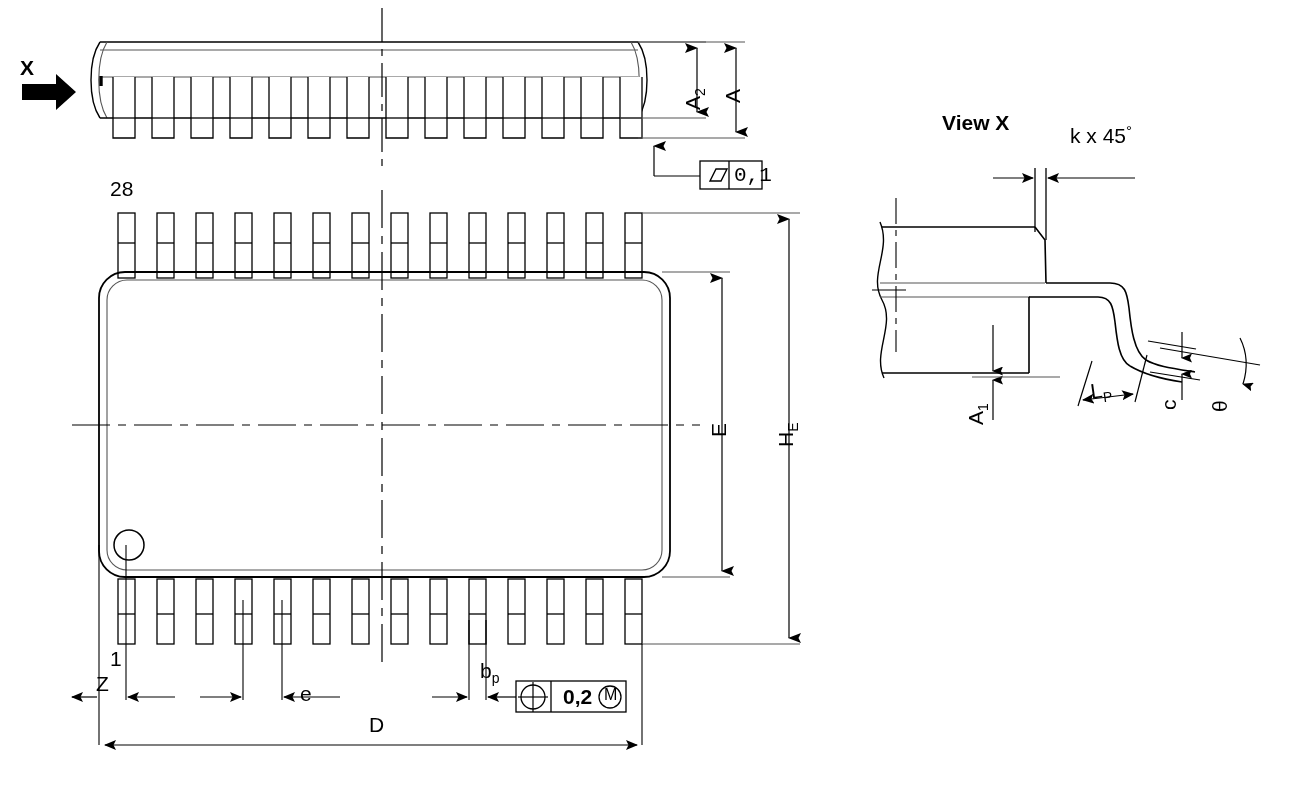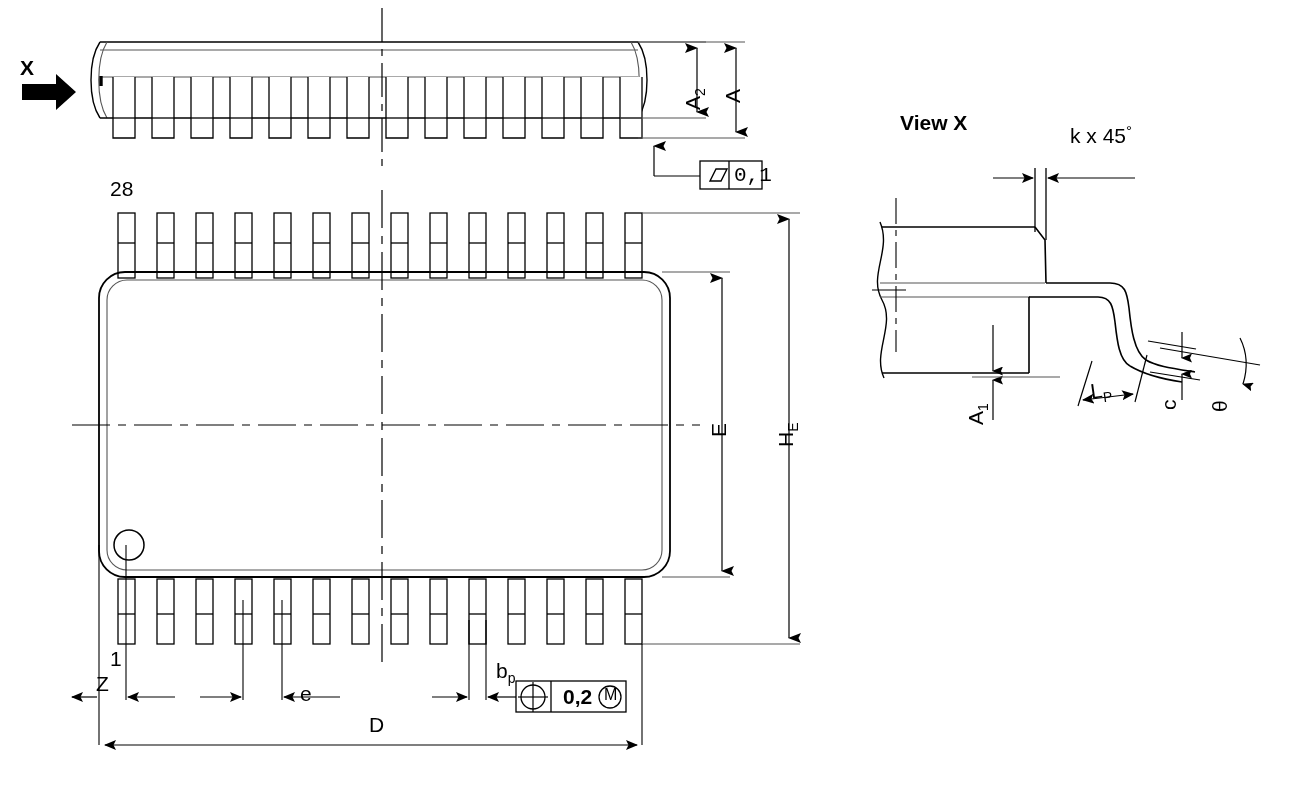--- a/index.html
+++ b/index.html
@@ -435,21 +435,21 @@
   <div class="lbl lbl-bold" style="left:20px; top:57px;">X</div>
 
   <div class="lbl lbl-plain" style="left:110px; top:178px;text-align:center;">28</div>
 
   <div class="lbl lbl-plain" style="left:110px; top:648px;">1</div>
 
   <div class="lbl lbl-plain" style="left:96px; top:673px;">Z</div>
 
   <div class="lbl lbl-plain" style="left:300px; top:683px;">e</div>
 
-  <div class="lbl lbl-plain" style="left:496px; top:660px;text-align:center;">
+  <div class="lbl lbl-plain" style="left:480px; top:660px;text-align:center;">
     <span>b</span><span class="sub">p</span>
   </div>
 
   <div class="lbl lbl-plain" style="left:369px; top:714px;">D</div>
 
   <div class="lbl lbl-plain" style="left:563px; top:686px;font-weight:bold;">0,2</div>
 
   <div class="lbl" style="left:604px; top:687px; font-size:16px;">M</div>
 
   <div class="lbl lbl-plain" style="left:734px; top:165px;font-family:Liberation Mono, monospace;">0,1</div>
@@ -459,21 +459,21 @@
   </div>
 
   <div class="lbl lbl-plain lbl-rot" style="left:722px; top:103px;">A</div>
 
   <div class="lbl lbl-plain lbl-rot" style="left:708px; top:437px;">E</div>
 
   <div class="lbl lbl-plain lbl-rot" style="left:775px; top:447px;">
     <span>H</span><span class="sub">E</span>
   </div>
 
-  <div class="lbl lbl-bold" style="left:900px; top:112px;">View X</div>
+  <div class="lbl lbl-bold" style="left:942px; top:112px;">View X</div>
 
   <div class="lbl lbl-plain" style="left:1063px; top:125px;margin-left:7px;">
     <span>k x 45</span><span class="sup">°</span>
   </div>
 
   <div class="lbl lbl-plain lbl-rot" style="left:965px; top:425px;">
     <span>A</span><span class="sub">1</span>
   </div>
 
   <div class="lbl lbl-plain" style="left:1089px; top:381px; transform:rotate(-8deg); transform-origin:left top;">

